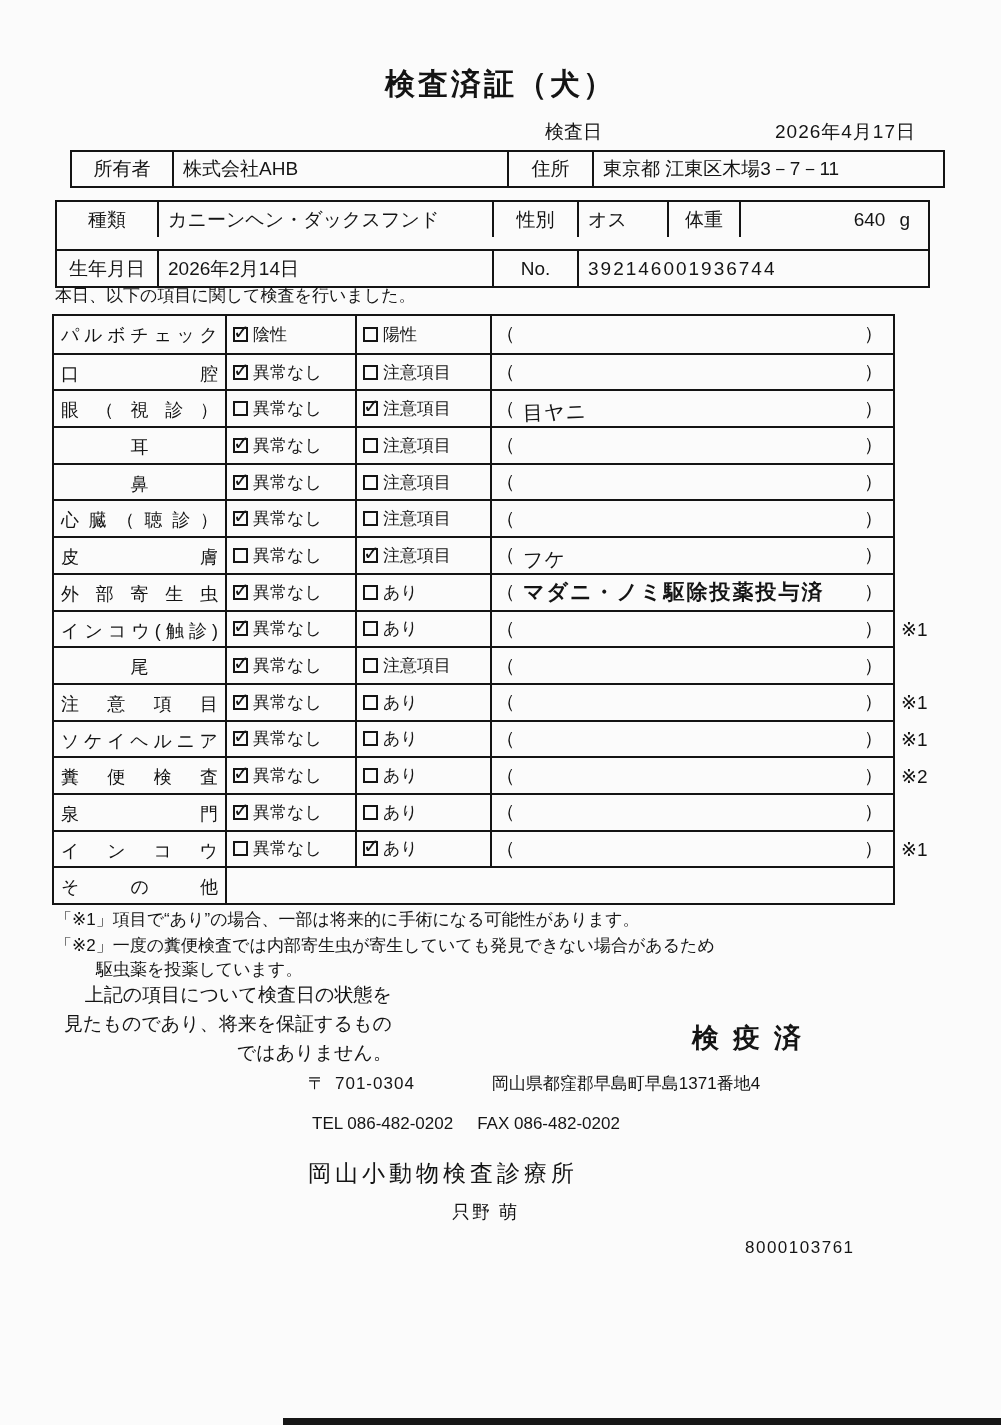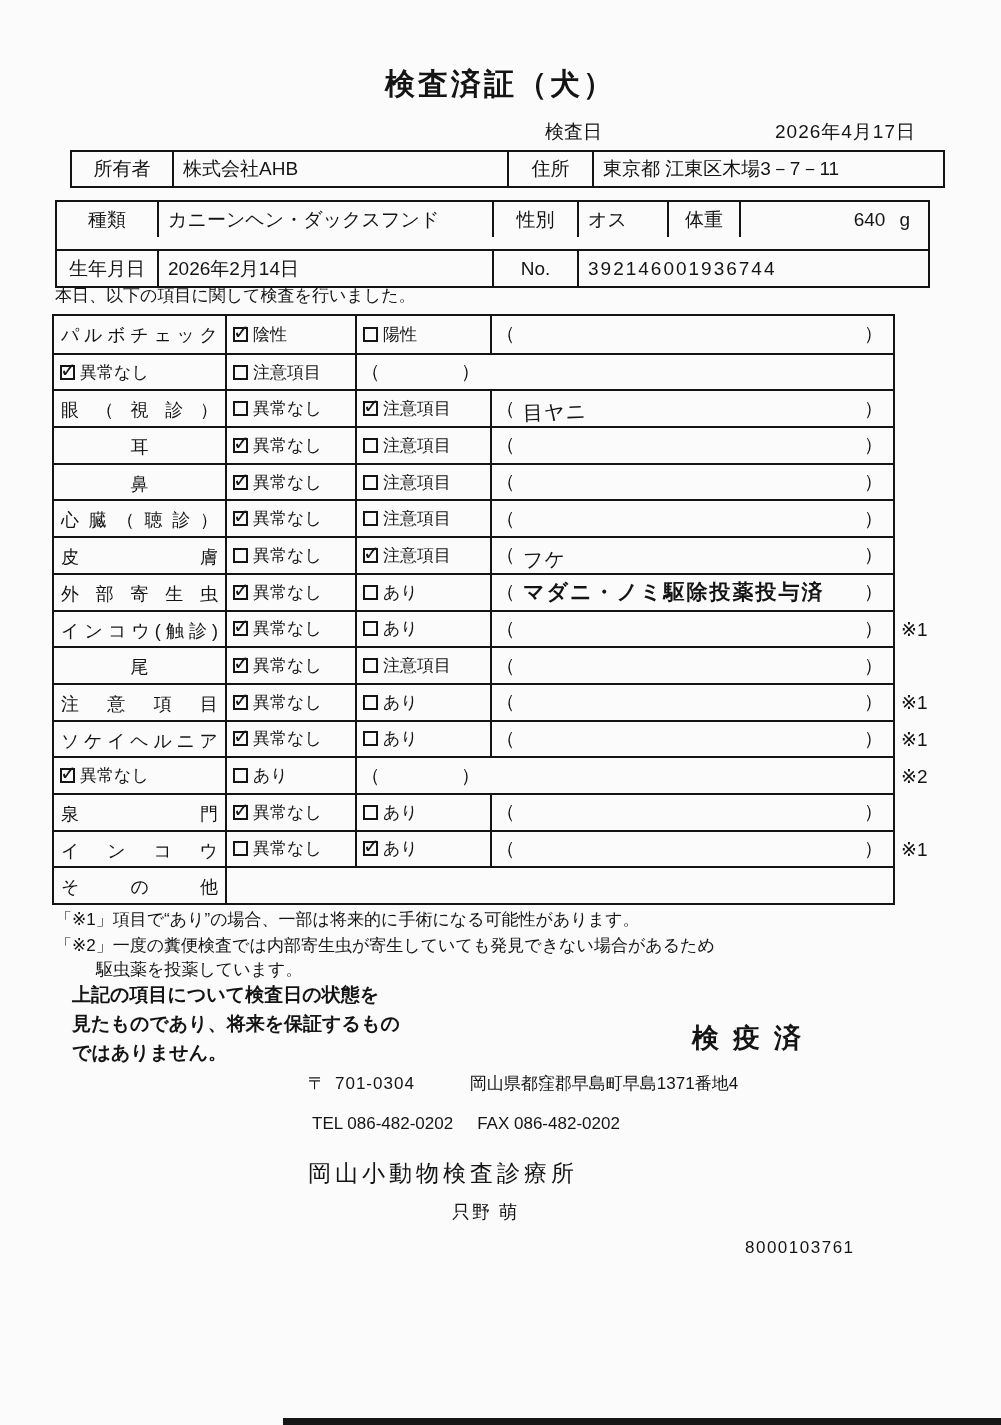--- a/index.html
+++ b/index.html
@@ -51,26 +51,26 @@
   .note-text { flex:1; margin-left:8px; font-size:19px; }
   .note-text.hand { font-size:20px; letter-spacing:1px; transform:rotate(-2deg) translateY(-1px); }
   .note-text.printed { font-size:21px; font-weight:700; letter-spacing:2px; }
   .mark { position:absolute; left:calc(100% + 8px); top:50%; transform:translateY(-50%);
           font-size:19px; white-space:nowrap; }
 
   .fn-line1 { position:absolute; left:55px; top:908px; font-size:17px; }
   .fn-line2 { position:absolute; left:55px; top:934px; font-size:17px; }
   .fn-line3 { position:absolute; left:96px; top:958px; font-size:17px; }
 
-  .disc { position:absolute; left:72px; top:980px; font-size:19px; font-weight:700; line-height:29px; }
+  .disc { position:absolute; left:64px; top:980px; font-size:19px; font-weight:400; line-height:29px;text-align:right; }
   .stamp { position:absolute; left:692px; top:1020px; font-size:27px; font-weight:700; letter-spacing:14px; }
 
   .postal { position:absolute; left:308px; top:1072px; font-size:17px; display:flex; align-items:baseline; }
   .postal .code { margin-left:10px; letter-spacing:1px; }
-  .postal .addr { margin-left:55px; }
+  .postal .addr { margin-left:77px; }
   .telline { position:absolute; left:312px; top:1114px; font-size:17px; display:flex; gap:24px; }
   .clinic { position:absolute; left:308px; top:1158px; font-size:23px; letter-spacing:4px; }
   .vet { position:absolute; left:452px; top:1200px; font-size:18px; letter-spacing:2px; }
   .serial { position:absolute; left:745px; top:1238px; font-size:17px; letter-spacing:1.5px; }
   .scan-bar { position:absolute; left:283px; top:1418px; width:718px; height:7px; background:#161616; }
 </style>
 </head>
 <body>
 
 <div class="page">
@@ -120,20 +120,21 @@
           <span class="cb"></span>
           <span class="optlabel">陽性</span>
         </div>
         <div class="cell note">
           <span class="paren">（</span>
           <span class="note-text"></span>
           <span class="paren">）</span>
         </div>
       </div>
       <div class="exam-row">
+        <div class="cell item">口腔</div>
         <div class="cell opt">
           <span class="cb checked"></span>
           <span class="optlabel">異常なし</span>
         </div>
         <div class="cell opt">
           <span class="cb"></span>
           <span class="optlabel">注意項目</span>
         </div>
         <div class="cell note">
           <span class="paren">（</span>
@@ -298,20 +299,21 @@
           <span class="optlabel">あり</span>
         </div>
         <div class="cell note">
           <span class="paren">（</span>
           <span class="note-text"></span>
           <span class="paren">）</span>
         </div>
         <span class="mark">※1</span>
       </div>
       <div class="exam-row">
+        <div class="cell item">糞便検査</div>
         <div class="cell opt">
           <span class="cb checked"></span>
           <span class="optlabel">異常なし</span>
         </div>
         <div class="cell opt">
           <span class="cb"></span>
           <span class="optlabel">あり</span>
         </div>
         <div class="cell note">
           <span class="paren">（</span>

